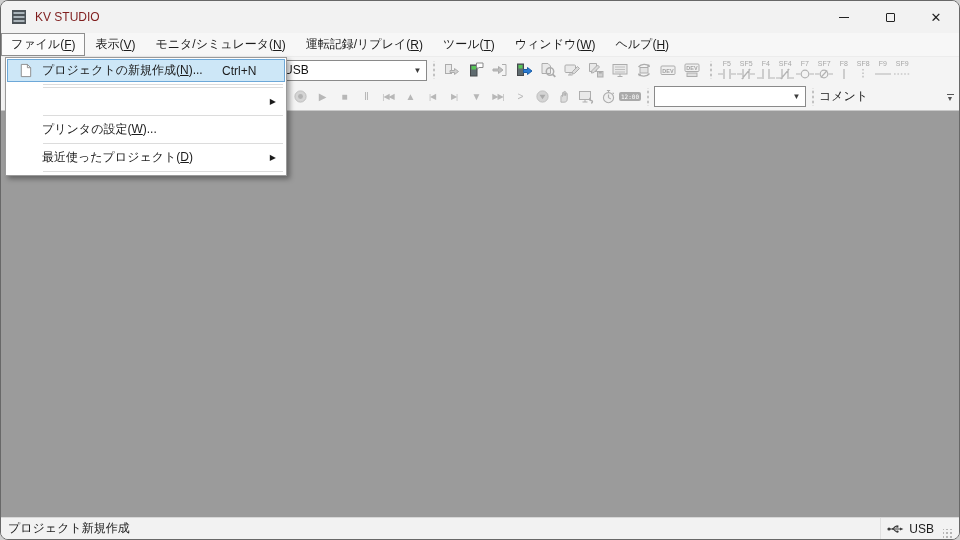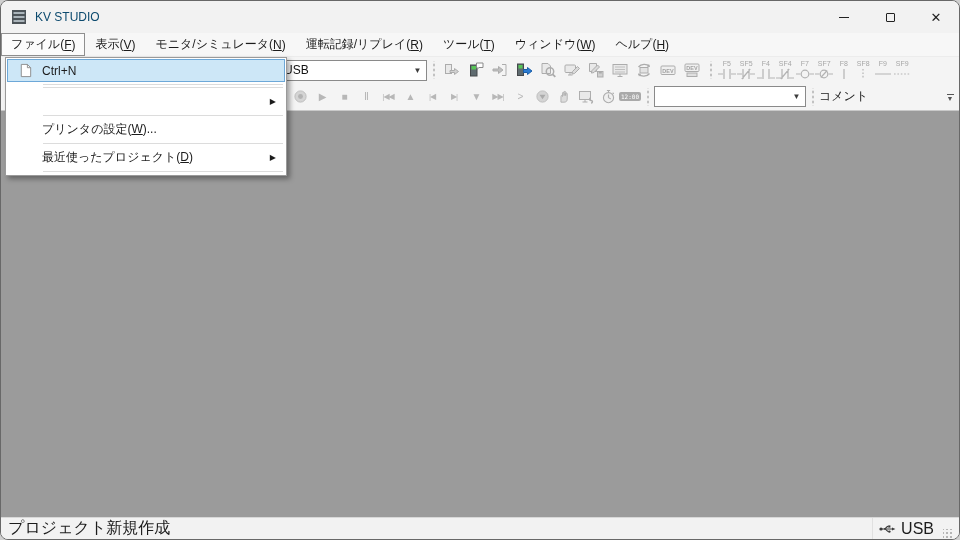--- a/index.html
+++ b/index.html
@@ -7,21 +7,21 @@
   body { font-family:"Liberation Sans","DejaVu Sans",sans-serif; }
   .window {
     position:relative; width:960px; height:540px; overflow:hidden;
     border:1px solid #686868; border-radius:8px;
     background:#f2f2f2;
   }
   
   .titlebar { position:absolute; left:0; top:0; width:100%; height:32px;
     background:#f2f2f2; display:flex; align-items:center; }
   .app-icon { margin-left:10px; width:16px; height:16px; display:flex; }
-  .title-text { margin-left:8px; font-size:12px; color:#0c4a6e; }
+  .title-text { margin-left:8px; font-size:12px; color:#7f1d1d; }
   .win-controls { margin-left:auto; display:flex; height:100%; }
   .win-btn { width:46px; height:100%; display:flex; align-items:center; justify-content:center;
     font-size:12px; color:#222; }
   .win-btn .glyph-min { display:block; width:10px; height:1px; background:#222; }
   .win-btn .glyph-max { display:block; width:9px; height:9px; border:1px solid #222; border-radius:1px; }
   .win-btn .glyph-close { font-size:13px; line-height:1; color:#222; }
   
   .menubar { position:absolute; left:0; top:32px; width:100%; height:24px;
     background:#f7f7f7; display:flex; align-items:stretch; font-size:12px; color:#1b1b1b;
     border-bottom:1px solid #ececec; }
@@ -53,21 +53,21 @@
   .overflow-btn { position:absolute; right:3px; top:88px; width:12px; height:16px;
     display:flex; flex-direction:column; align-items:center; justify-content:center; }
   .overflow-btn .bar { width:7px; height:1px; background:#555; margin-bottom:1px; }
   .overflow-btn .chev { font-size:7px; color:#555; line-height:5px; }
   
   .content { position:absolute; left:0; top:110px; width:100%; height:408px;
     background:var(--content_bg,#9b9b9b); }
   
   .statusbar { position:absolute; left:0; bottom:0; width:100%; height:22px;
     background:#f2f2f2; border-top:1px solid #d8d8d8; display:flex; align-items:center;
-    font-size:16px; color:#1b1b1b; }
+    font-size:12px; color:#1b1b1b; }
   .status-left { padding-left:7px; }
   .status-right { margin-left:auto; display:flex; align-items:center; gap:5px;
     border-left:1px solid #e0e0e0; padding:0 6px; height:100%; }
   .grip { width:10px; height:10px; margin-left:4px; align-self:flex-end;
     background-image:radial-gradient(circle, #b5b5b5 1px, transparent 1.2px);
     background-size:4px 4px; background-position:bottom right; }
   
   .filemenu { position:absolute; left:4px; top:56px; width:282px;
     background:#fff; border:1px solid #9a9a9a; padding:1px;
     box-shadow:3px 3px 5px rgba(0,0,0,0.35); z-index:50; }
@@ -358,20 +358,21 @@
   <div class="content"></div>
 
   <div class="filemenu" id="filemenu">
       <div class="fm-item hl">
         <span class="fm-icon">
           <svg width="15" height="15" viewBox="0 0 16 16">
             <path d="M3.5 1.5h6.5l3.5 3.5v9.5h-10z" fill="#fff" stroke="#8c8c8c"></path>
             <path d="M10 1.5V5h3.5" fill="none" stroke="#8c8c8c"></path>
           </svg>
         </span>
+        <span class="fm-label">プロジェクトの新規作成(<u>N</u>)...</span>
         <span class="fm-shortcut">Ctrl+N</span>
       </div>
       <div class="fm-sep"></div>
       <div class="fm-sep"></div>
       <div class="fm-item">
         <span class="fm-icon"></span>
         <span class="fm-shortcut"></span>
         <span class="fm-arrow">▶</span>
       </div>
       <div class="fm-sep"></div>

